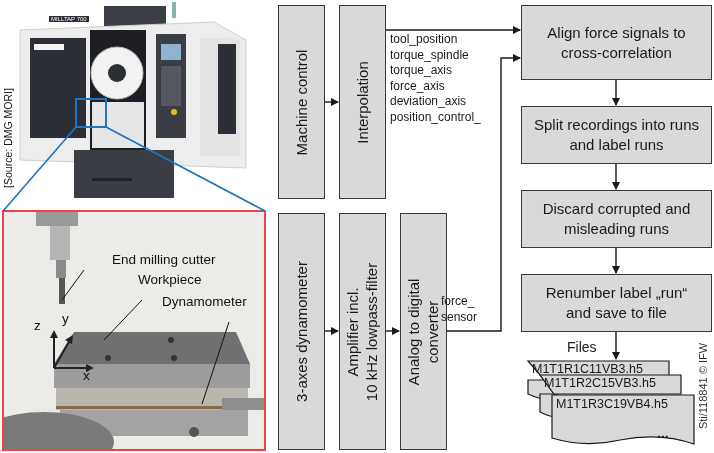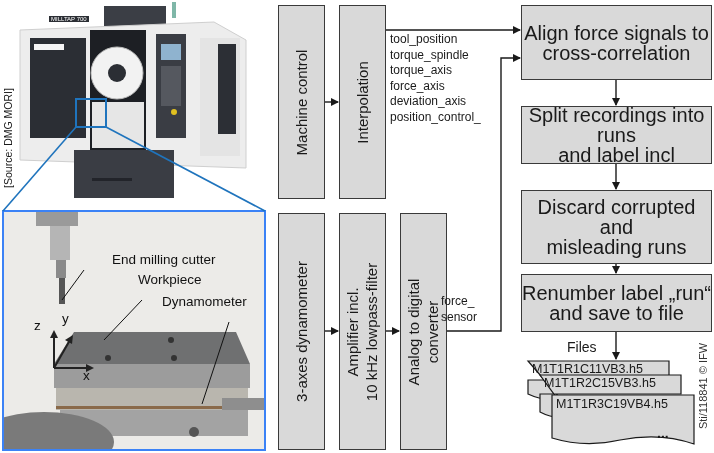--- a/index.html
+++ b/index.html
@@ -2,21 +2,21 @@
 <html><head>
 <meta charset="utf-8">
 <style>
   html, body { margin:0; padding:0; background:#ffffff; }
   body { width:714px; height:453px; position:relative; overflow:hidden;
          font-family:"Liberation Sans", sans-serif; color:#1a1a1a; }
   .abs { position:absolute; }
   .box { position:absolute; background:#d9d9d9; border:1.5px solid #3a3a3a; box-sizing:border-box; }
   .vbox { display:flex; align-items:center; justify-content:center; }
   .vtext { transform:rotate(-90deg); white-space:nowrap; text-align:center; font-size:15px; line-height:19px; }
-  .hbox { display:flex; align-items:center; justify-content:center; text-align:center; font-size:20px; line-height:20px; }
+  .hbox { display:flex; align-items:center; justify-content:center; text-align:center; font-size:15px; line-height:20px; }
   .sig { font-size:12px; line-height:15.5px; }
   .label { font-size:13.5px; color:#111; }
   svg.lines { position:absolute; left:0; top:0; }
   .file { position:absolute; font-size:12.5px; padding-left:4px; box-sizing:border-box; }
 </style>
 </head>
 <body>
 
 <div class="abs" style="left:14px;top:0;width:250px;height:205px;">
   <svg width="250" height="205" viewBox="0 0 250 205">
@@ -42,21 +42,21 @@
     <rect x="204" y="44" width="18" height="90" fill="#2c2f35"></rect>
 
     <polygon points="60,150 160,150 160,198 60,198" fill="#3a3d44"></polygon>
     <rect x="78" y="178" width="40" height="3" fill="#22242a"></rect>
   </svg>
 </div>
 <div class="abs" style="left:49px;top:16px;font-size:6px;color:#fff;background:#2b2e34;padding:0 2px;">MILLTAP 700</div>
 
 <div class="abs" style="left:-52px;top:132px;width:120px;font-size:10.5px;transform:rotate(-90deg);text-align:center;white-space:nowrap;">[Source: DMG MORI]</div>
 
-<div class="abs" style="left:2px;top:210px;width:264px;height:241px;border:2px solid #3b82f6;box-sizing:border-box;overflow:hidden;background:#fdba74;">
+<div class="abs" style="left:2px;top:210px;width:264px;height:241px;border:2px solid #ef4444;box-sizing:border-box;overflow:hidden;background:#fdba74;">
   <svg width="264" height="241" viewBox="0 0 264 241">
     <rect x="0" y="0" width="264" height="241" fill="#ecebe8"></rect>
 
     <rect x="32" y="0" width="42" height="14" fill="#9a9a9a"></rect>
     <rect x="46" y="14" width="20" height="34" fill="#b5b5b5"></rect>
     <rect x="52" y="48" width="10" height="18" fill="#8a8a8a"></rect>
     <rect x="55" y="66" width="6" height="26" fill="#555"></rect>
 
     <polygon points="70,120 232,120 246,152 50,152" fill="#6f7071"></polygon>
     <rect x="50" y="152" width="196" height="24" fill="#9c9c9c"></rect>
@@ -163,24 +163,24 @@
 
 <div class="box hbox" style="left:521px;top:5px;width:191px;height:75px;">
   <div>
     <div>Align force signals to</div>
     <div>cross-correlation</div>
   </div>
 </div>
 <div class="box hbox" style="left:521px;top:106px;width:191px;height:58px;">
   <div>
     <div>Split recordings into runs</div>
-    <div>and label incl</div>
+    <div>and label runs</div>
   </div>
 </div>
-<div class="box hbox" style="left:521px;top:190px;width:191px;height:74px;">
+<div class="box hbox" style="left:521px;top:190px;width:191px;height:58px;">
   <div>
     <div>Discard corrupted and</div>
     <div>misleading runs</div>
   </div>
 </div>
 <div class="box hbox" style="left:521px;top:274px;width:191px;height:58px;">
   <div>
     <div>Renumber label „run“</div>
     <div>and save to file</div>
   </div>

